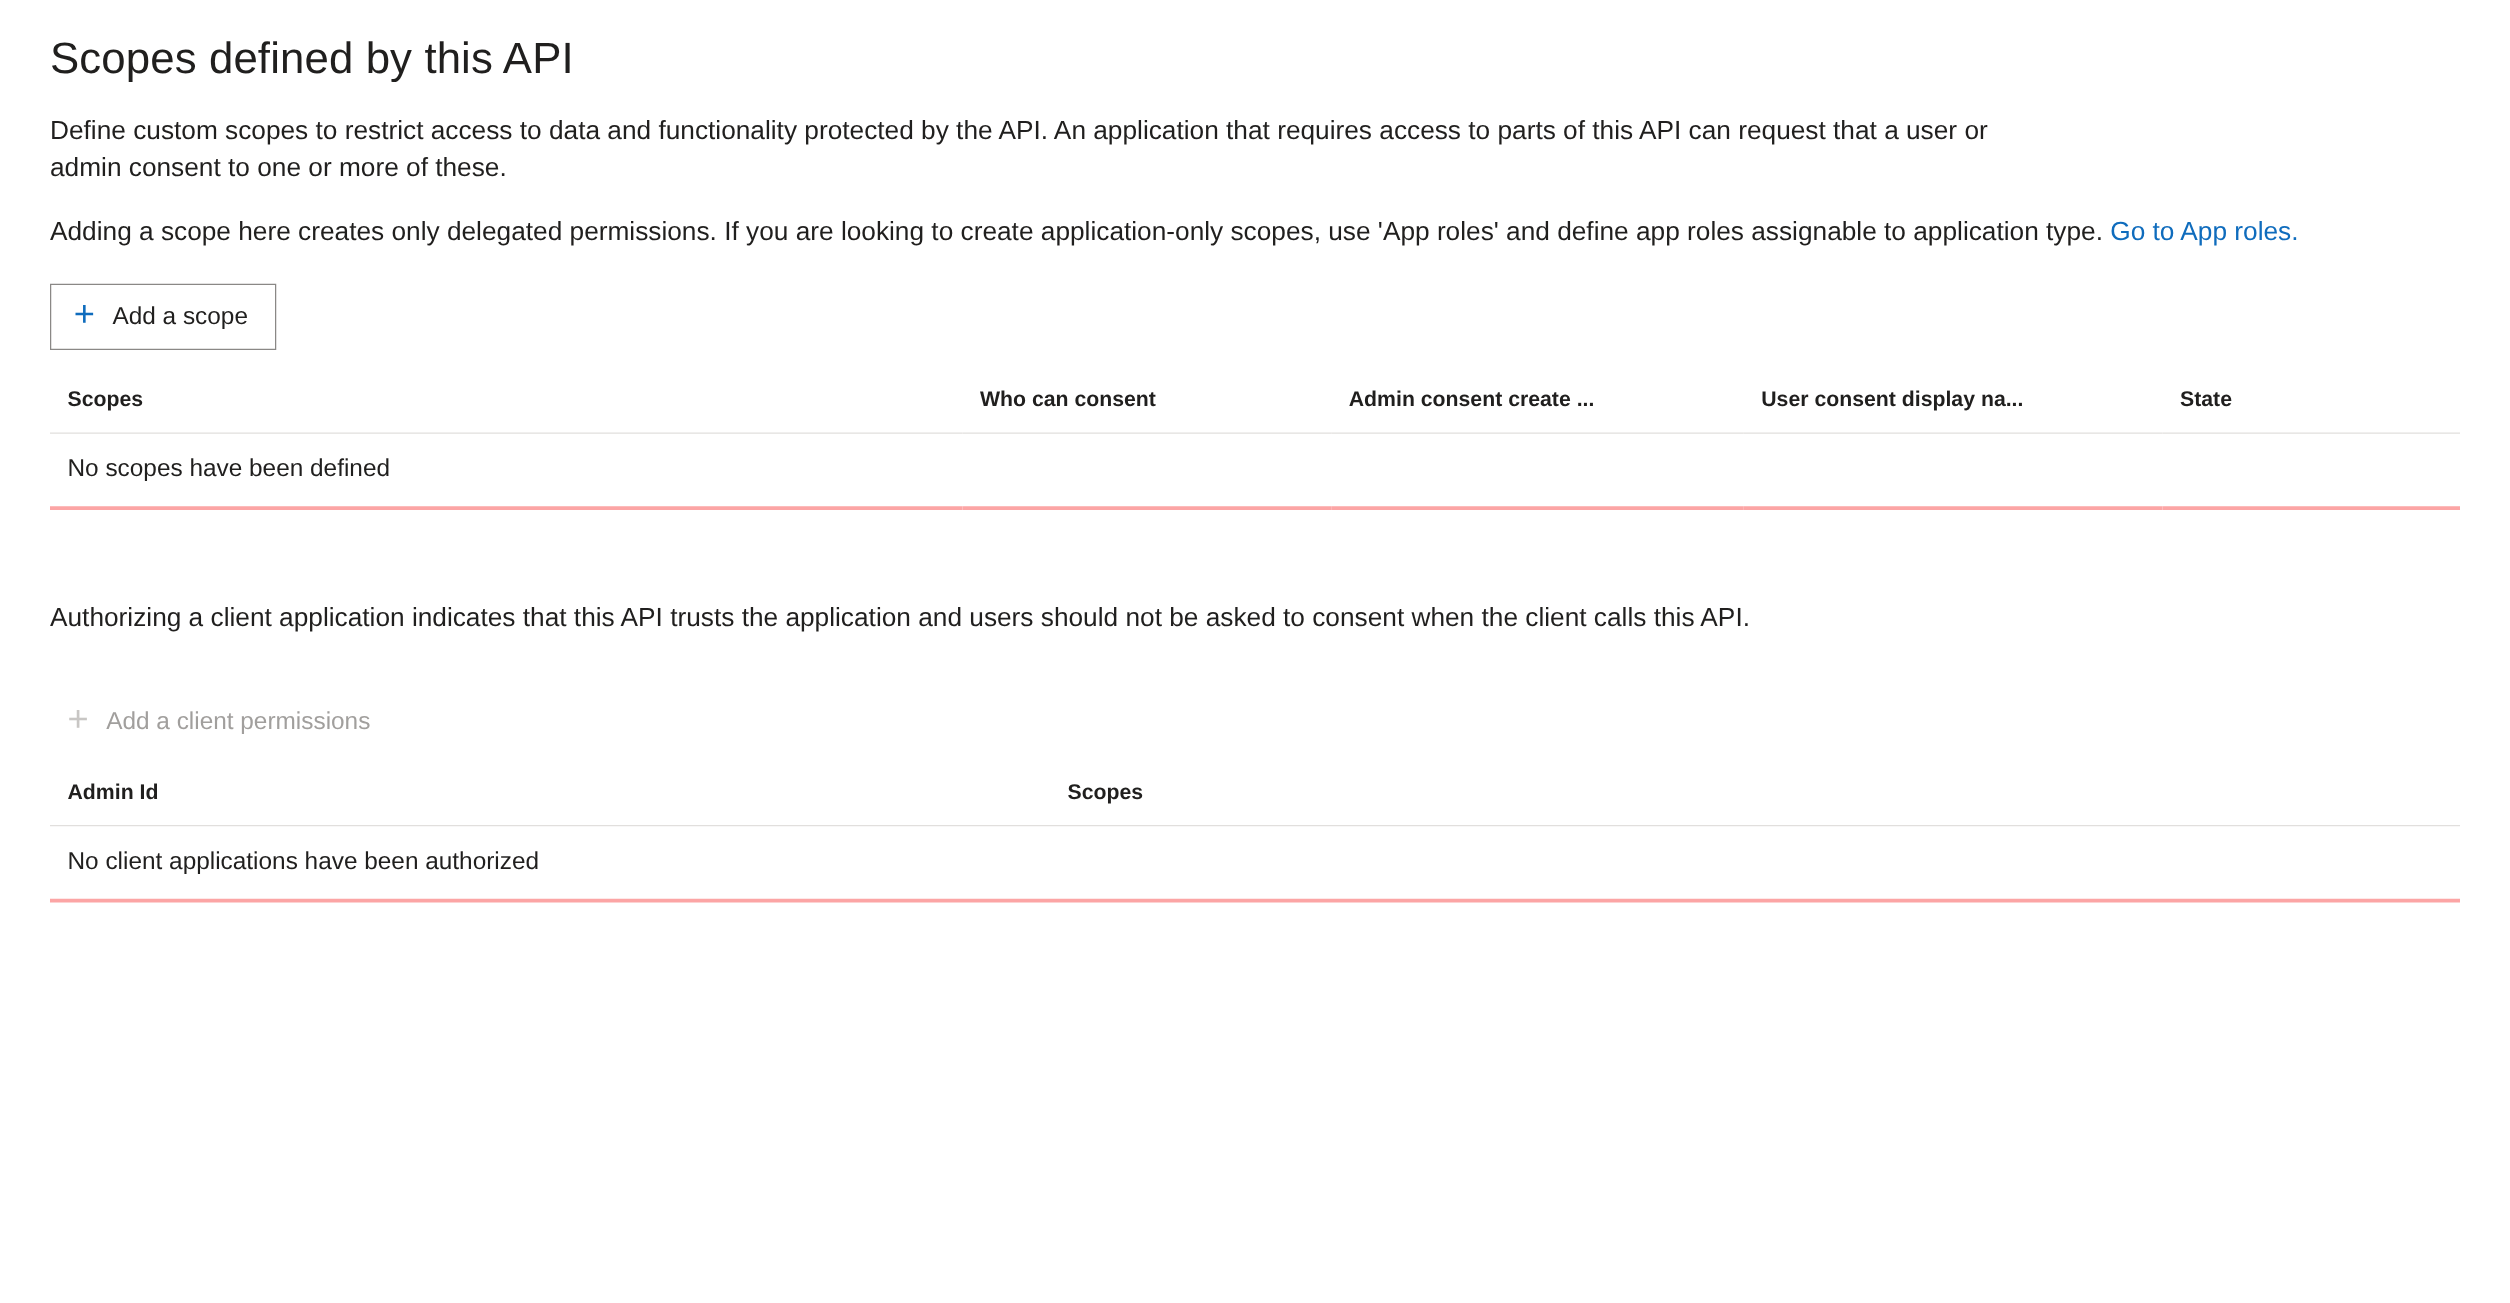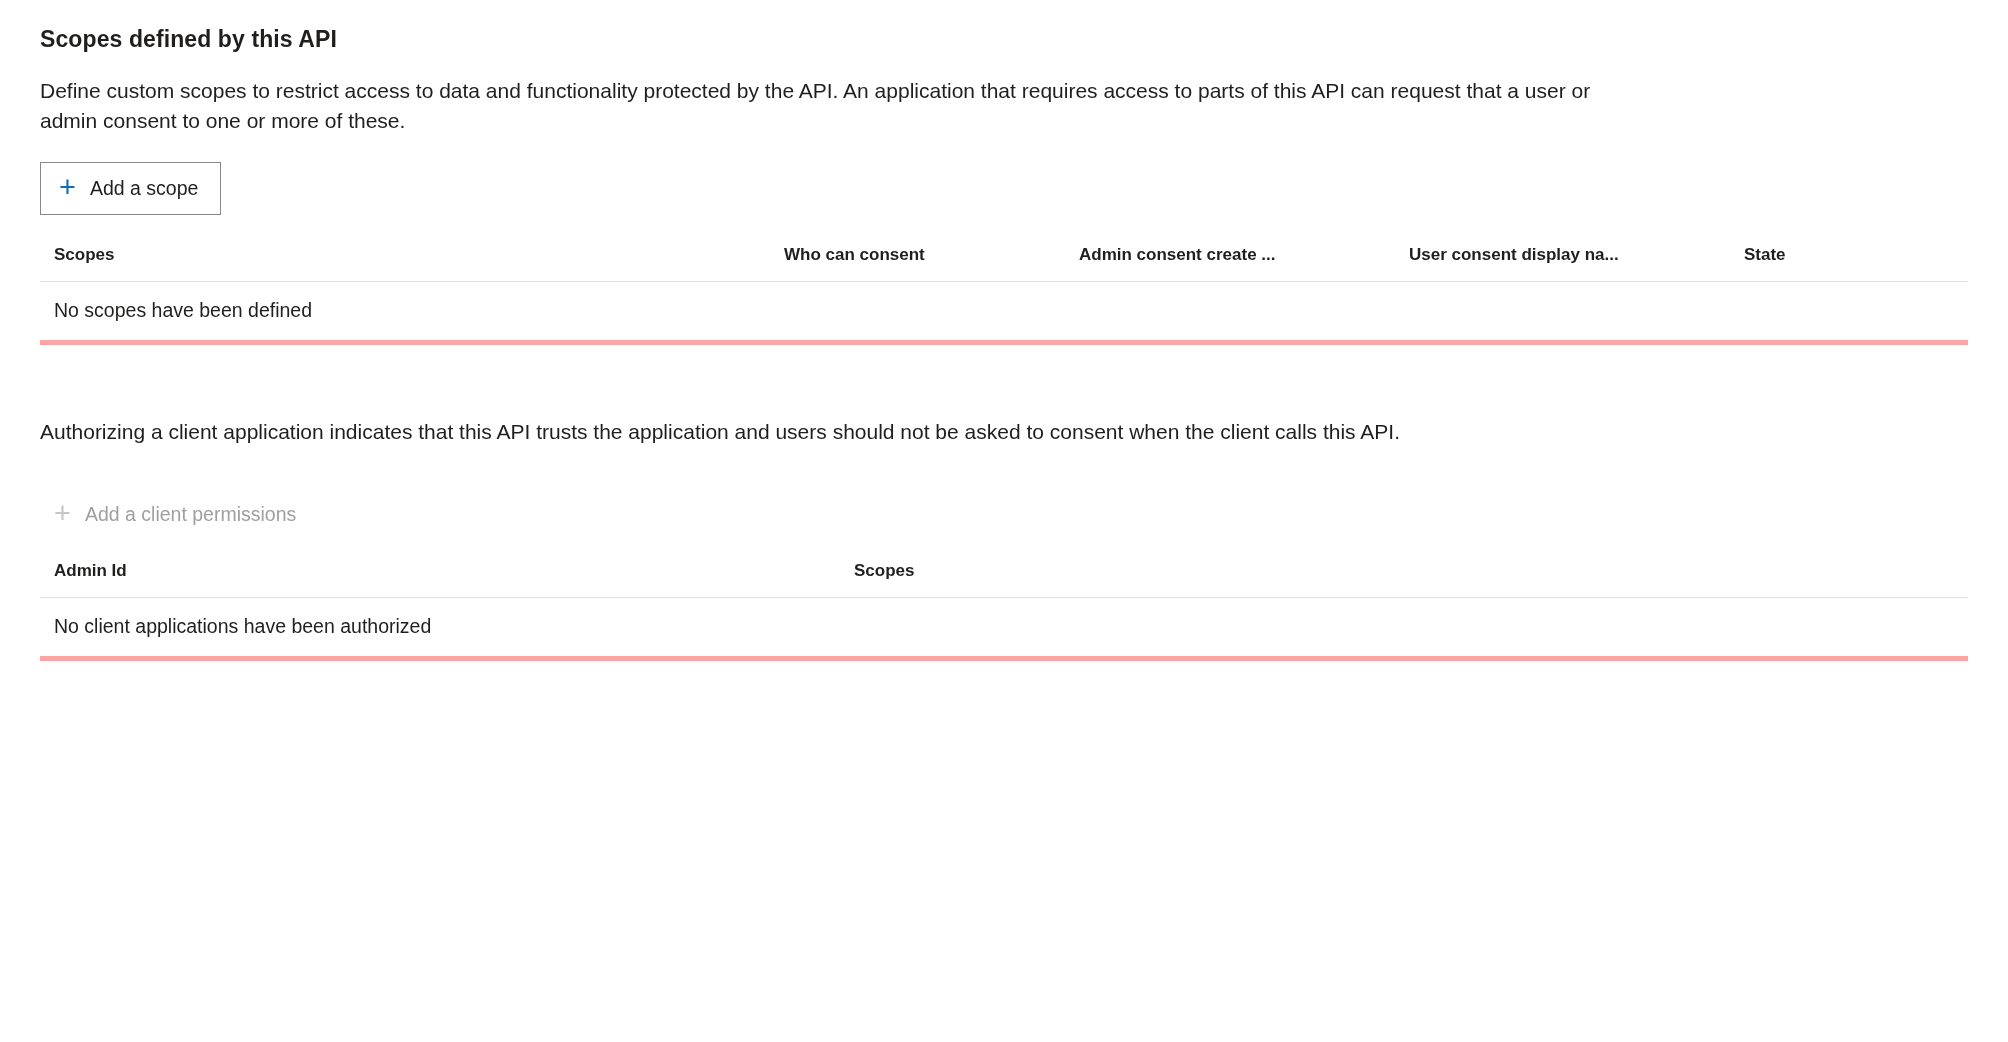--- a/index.html
+++ b/index.html
@@ -14,22 +14,22 @@
     width: 2008px;
     height: 1042px;
     overflow: hidden;
   }
   .page {
     padding: 26px 40px 0 40px;
   }
 
   
   .section-title {
-    font-size: 23px;
-    font-weight: 700;
+    font-size: 35px;
+    font-weight: 400;
     color: #201f1e;
     letter-spacing: 0.1px;
     margin: 0 0 22px 0;
     line-height: 1.2;
   }
 
   
   .desc {
     font-size: 21px;
     line-height: 1.45;
@@ -105,38 +105,39 @@
     padding: 8px 4px 16px 14px;
     border-bottom: 1px solid #e1dfdd;
     white-space: nowrap;
     overflow: hidden;
     text-overflow: ellipsis;
   }
   .grid td {
     font-size: 19.5px;
     color: #201f1e;
     padding: 17px 4px 18px 14px;
-    border-bottom: 5px solid #fca5a5;
+    border-bottom: 3px solid #fca5a5;
     white-space: nowrap;
     overflow: hidden;
     text-overflow: ellipsis;
   }
 
   .spacer-lg { height: 72px; }
 </style>
 </head>
 <body>
 
 <div class="page">
 
   
   <h2 class="section-title">Scopes defined by this API</h2>
 
   <p class="desc narrow">Define custom scopes to restrict access to data and functionality protected by the API. An application that requires access to parts of this API can request that a user or admin consent to one or more of these.</p>
 
+  <p class="desc"><span>Adding a scope here creates only delegated permissions. If you are looking to create application-only scopes, use 'App roles' and define app roles assignable to application type. </span><a class="link">Go to App roles.</a></p>
 
   <button class="add-scope-btn">
     <span class="plus-icon">+</span>
     <span>Add a scope</span>
   </button>
 
   <table class="grid">
     <colgroup>
       <col style="width:730px">
       <col style="width:295px">

